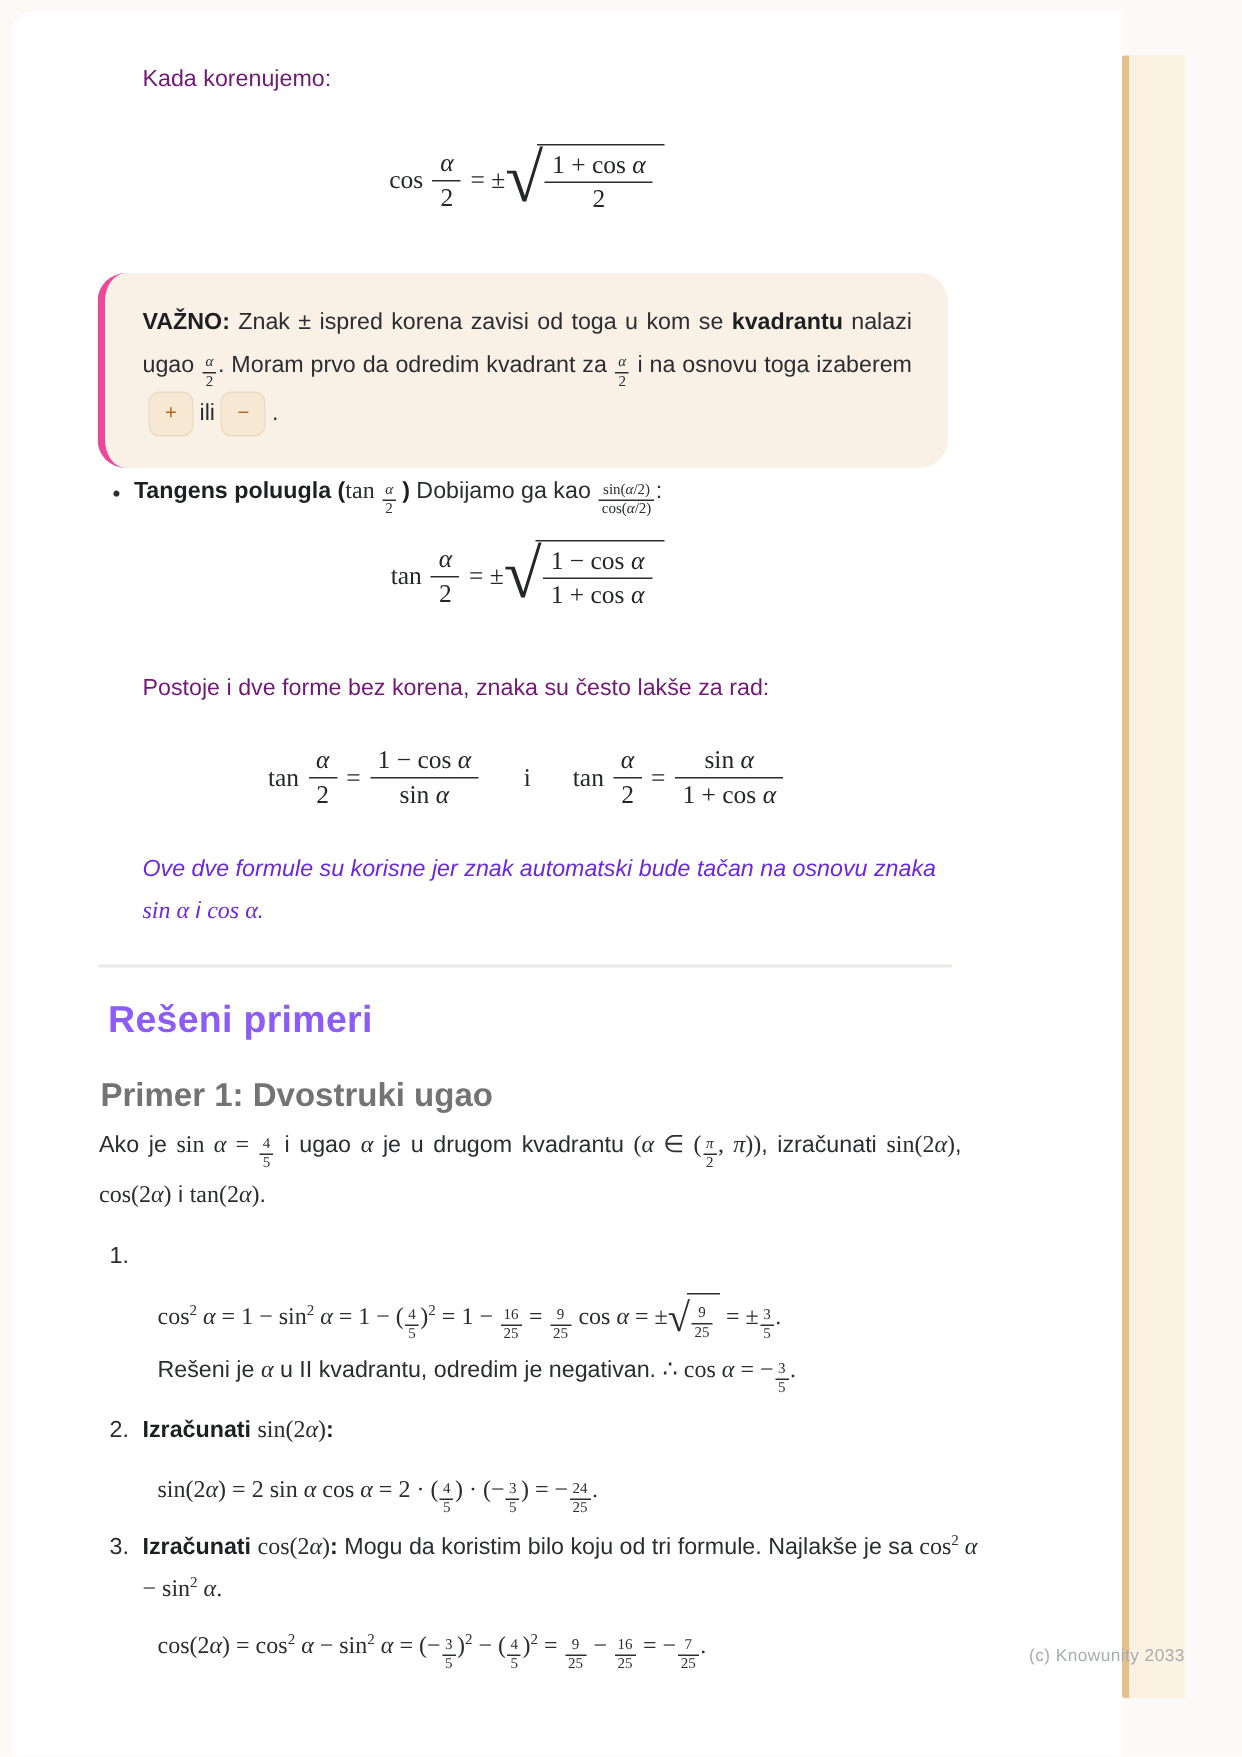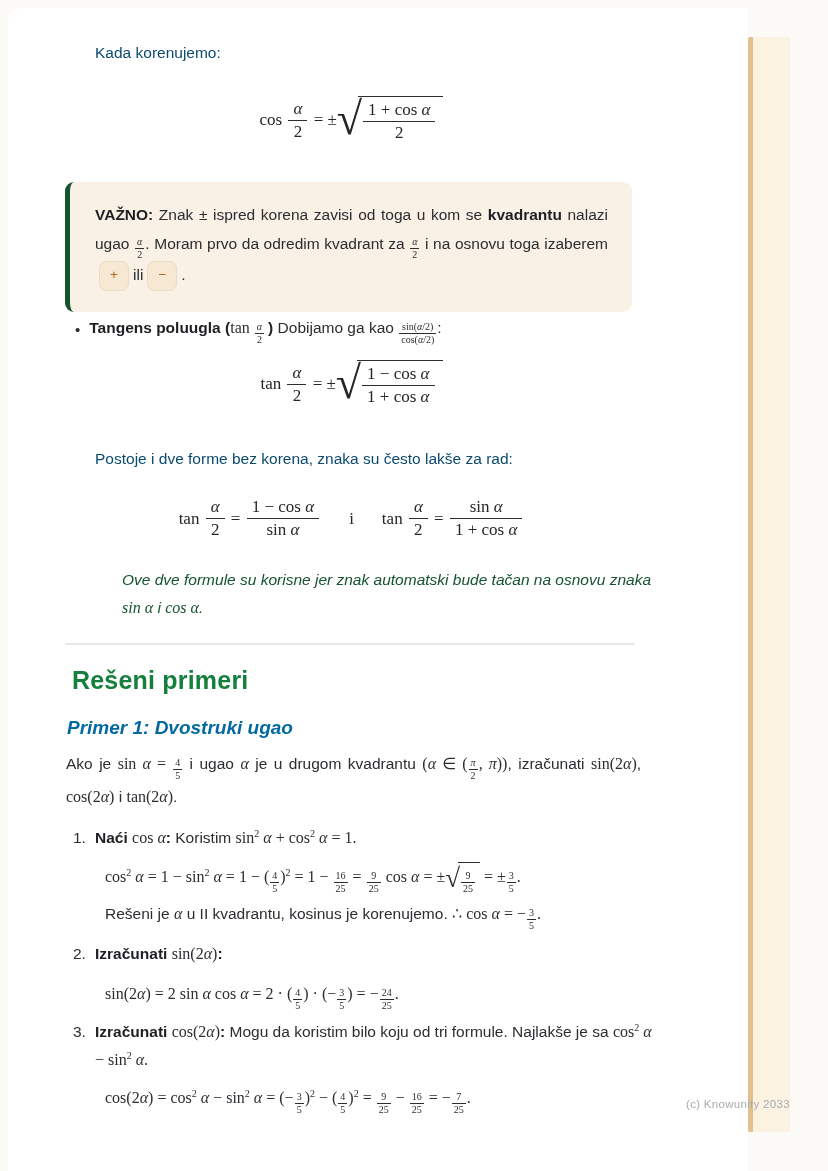--- a/index.html
+++ b/index.html
@@ -7,21 +7,21 @@
     width:828px;height:1171px;position:relative;overflow:hidden;
     background:#fbfaf7;
     font-family:"Liberation Sans",sans-serif;
     color:#2b2d31;
     font-size:15.5px;
   }
   .abs{position:absolute;}
   .card{left:8px;top:8px;width:740px;height:1163px;background:#ffffff;border-radius:14px 0 0 0;}
   .vline{left:748px;top:37px;width:5px;height:1095px;background:#e3c18d;border-radius:2px 0 0 2px;}
   .strip{left:753px;top:37px;width:37px;height:1095px;background:#fcf2e1;}
-  .lead{font-size:15.5px;color:#0c4a6e;}
+  .lead{font-size:15.5px;color:#701a75;}
   
   .sx{font-family:"Liberation Sans",sans-serif;}
   .sx.b{font-weight:bold;color:#1d1f23;}
   .sx.it{font-style:italic;}
   .sm{font-family:"Liberation Serif",serif;font-size:16px;}
   .v{font-family:"Liberation Serif",serif;font-style:italic;}
   sup.sup{font-family:"Liberation Serif",serif;font-size:10px;vertical-align:6px;line-height:0;}
   .frac{display:inline-block;text-align:center;font-family:"Liberation Serif",serif;}
   .frac .n,.frac .d{display:block;}
   .frac .d{border-top:1px solid #2b2d31;}
@@ -42,30 +42,30 @@
   .chip{
     display:inline-block;min-width:12px;text-align:center;
     padding:1px 8px 2px;margin:0 4px;border-radius:7px;
     background:#f6e8d3;border:1px solid #ecdcc3;color:#b2661f;
     font-size:13.5px;font-family:"Liberation Sans",sans-serif;vertical-align:1px;
   }
   
   .dformula{display:flex;justify-content:center;align-items:center;font-size:17px;color:#24262a;}
   .dformula .sm{font-size:17px;white-space:pre;}
   .callout{
-    box-sizing:border-box;background:#f9f1e6;border-left:5px solid #14532d;
-    border-radius:9px;padding:19px 24px 21px 25px;
+    box-sizing:border-box;background:#f9f1e6;border-left:5px solid #ec4899;
+    border-radius:19px;padding:19px 24px 21px 25px;
   }
   .callout-text{line-height:1.85;text-align:justify;color:#2b2d31;}
   .bullet{display:flex;align-items:center;line-height:1.7;}
   .bullet::before{content:"•";margin-right:9px;font-size:15px;line-height:1.7;}
-  .note{font-style:italic;line-height:1.8;color:#14532d;margin-left:27px;}
+  .note{font-style:italic;line-height:1.8;color:#6d28d9;}
   .divider{height:2px;background:#e9e9e6;border-radius:1px;}
-  .h2{font-size:25px;font-weight:bold;color:#15803d;letter-spacing:0.2px;}
-  .h3{font-size:19px;font-weight:bold;color:#0369a1;font-style:italic;}
+  .h2{font-size:25px;font-weight:bold;color:#8b5cf6;letter-spacing:0.2px;}
+  .h3{font-size:22px;font-weight:bold;color:#737373;}
   .para{line-height:1.9;text-align:justify;}
   .step{padding-left:22px;line-height:1.75;}
   .step .num{position:absolute;left:0;top:0;}
   .mline{line-height:1.7;white-space:nowrap;margin-left:10px;}
   .watermark{font-size:11.5px;color:#a8abb0;letter-spacing:0.3px;}
 </style>
 </head>
 <body>
 
 <div class="abs card"></div>
@@ -141,27 +141,26 @@
 <div class="abs divider" style="top:643px;left:65px;width:570px;"></div>
 
 <div class="abs h2" style="top:666px;left:72px;">Rešeni primeri</div>
 
 <div class="abs h3" style="top:717px;left:67px;">Primer 1: Dvostruki ugao</div>
 
 <div class="abs para" style="top:749px;left:66px;width:575px;"><span class="sx">Ako je </span><span class="sm">sin <span class="v">α</span> = </span><span class="frac sf"><span class="n">4</span><span class="d">5</span></span><span class="sx"> i ugao </span><span class="sm"><span class="v">α</span></span><span class="sx"> je u drugom kvadrantu </span><span class="sm">(<span class="v">α</span> ∈ (</span><span class="frac sf"><span class="n"><span class="v">π</span></span><span class="d">2</span></span><span class="sm">, <span class="v">π</span>))</span><span class="sx">, izračunati </span><span class="sm">sin(2<span class="v">α</span>)</span><span class="sx">, </span><span class="sm">cos(2<span class="v">α</span>)</span><span class="sx"> i </span><span class="sm">tan(2<span class="v">α</span>)</span><span class="sx">.</span></div>
 
 <div class="abs step" style="top:824px;left:73px;width:565px;">
   <span class="num">1.</span>
-  <span><span class="sx b">Naći </span><span class="sm">cos <span class="v">α</span></span><span class="sx b">:</span><span class="sx"> Koristim </span><span class="sm">sin</span><sup class="sup">2</sup><span class="sm"> <span class="v">α</span> + cos</span><sup class="sup">2</sup><span class="sm"> <span class="v">α</span> = 1.</span></span>
 </div>
 <div class="abs mline" style="top:862px;left:95px;"><span class="sm">cos</span><sup class="sup">2</sup><span class="sm"> <span class="v">α</span> = 1 − sin</span><sup class="sup">2</sup><span class="sm"> <span class="v">α</span> = 1 − (</span><span class="frac sf"><span class="n">4</span><span class="d">5</span></span><span class="sm">)</span><sup class="sup">2</sup><span class="sm"> = 1 − </span><span class="frac sf"><span class="n">16</span><span class="d">25</span></span><span class="sm"> = </span><span class="frac sf"><span class="n">9</span><span class="d">25</span></span><span class="sm">  cos <span class="v">α</span> = ±</span><span class="sqrt sr">
       <span class="sym">√</span>
       <span class="bod"><span class="frac sf"><span class="n">9</span><span class="d">25</span></span></span>
     </span><span class="sm"> = ±</span><span class="frac sf"><span class="n">3</span><span class="d">5</span></span><span class="sm">.</span></div>
-<div class="abs mline" style="top:900px;left:95px;"><span class="sx">Rešeni je </span><span class="sm"><span class="v">α</span></span><span class="sx"> u II kvadrantu, kosinus je korenujemo. </span><span class="sm">∴ cos <span class="v">α</span> = −</span><span class="frac sf"><span class="n">3</span><span class="d">5</span></span><span class="sm">.</span></div>
+<div class="abs mline" style="top:900px;left:95px;"><span class="sx">Rešeni je </span><span class="sm"><span class="v">α</span></span><span class="sx"> u II kvadrantu, odredim je negativan. </span><span class="sm">∴ cos <span class="v">α</span> = −</span><span class="frac sf"><span class="n">3</span><span class="d">5</span></span><span class="sm">.</span></div>
 
 <div class="abs step" style="top:940px;left:73px;width:565px;">
   <span class="num">2.</span>
   <span><span class="sx b">Izračunati </span><span class="sm">sin(2<span class="v">α</span>)</span><span class="sx b">:</span></span>
 </div>
 <div class="abs mline" style="top:980px;left:95px;"><span class="sm">sin(2<span class="v">α</span>) = 2 sin <span class="v">α</span> cos <span class="v">α</span> = 2 · (</span><span class="frac sf"><span class="n">4</span><span class="d">5</span></span><span class="sm">) · (−</span><span class="frac sf"><span class="n">3</span><span class="d">5</span></span><span class="sm">) = −</span><span class="frac sf"><span class="n">24</span><span class="d">25</span></span><span class="sm">.</span></div>
 
 <div class="abs step" style="top:1018px;left:73px;width:565px;">
   <span class="num">3.</span>
   <span><span class="sx b">Izračunati </span><span class="sm">cos(2<span class="v">α</span>)</span><span class="sx b">:</span><span class="sx"> Mogu da koristim bilo koju od tri formule. Najlakše je sa </span><span class="sm">cos</span><sup class="sup">2</sup><span class="sm"> <span class="v">α</span> − sin</span><sup class="sup">2</sup><span class="sm"> <span class="v">α</span>.</span></span>

